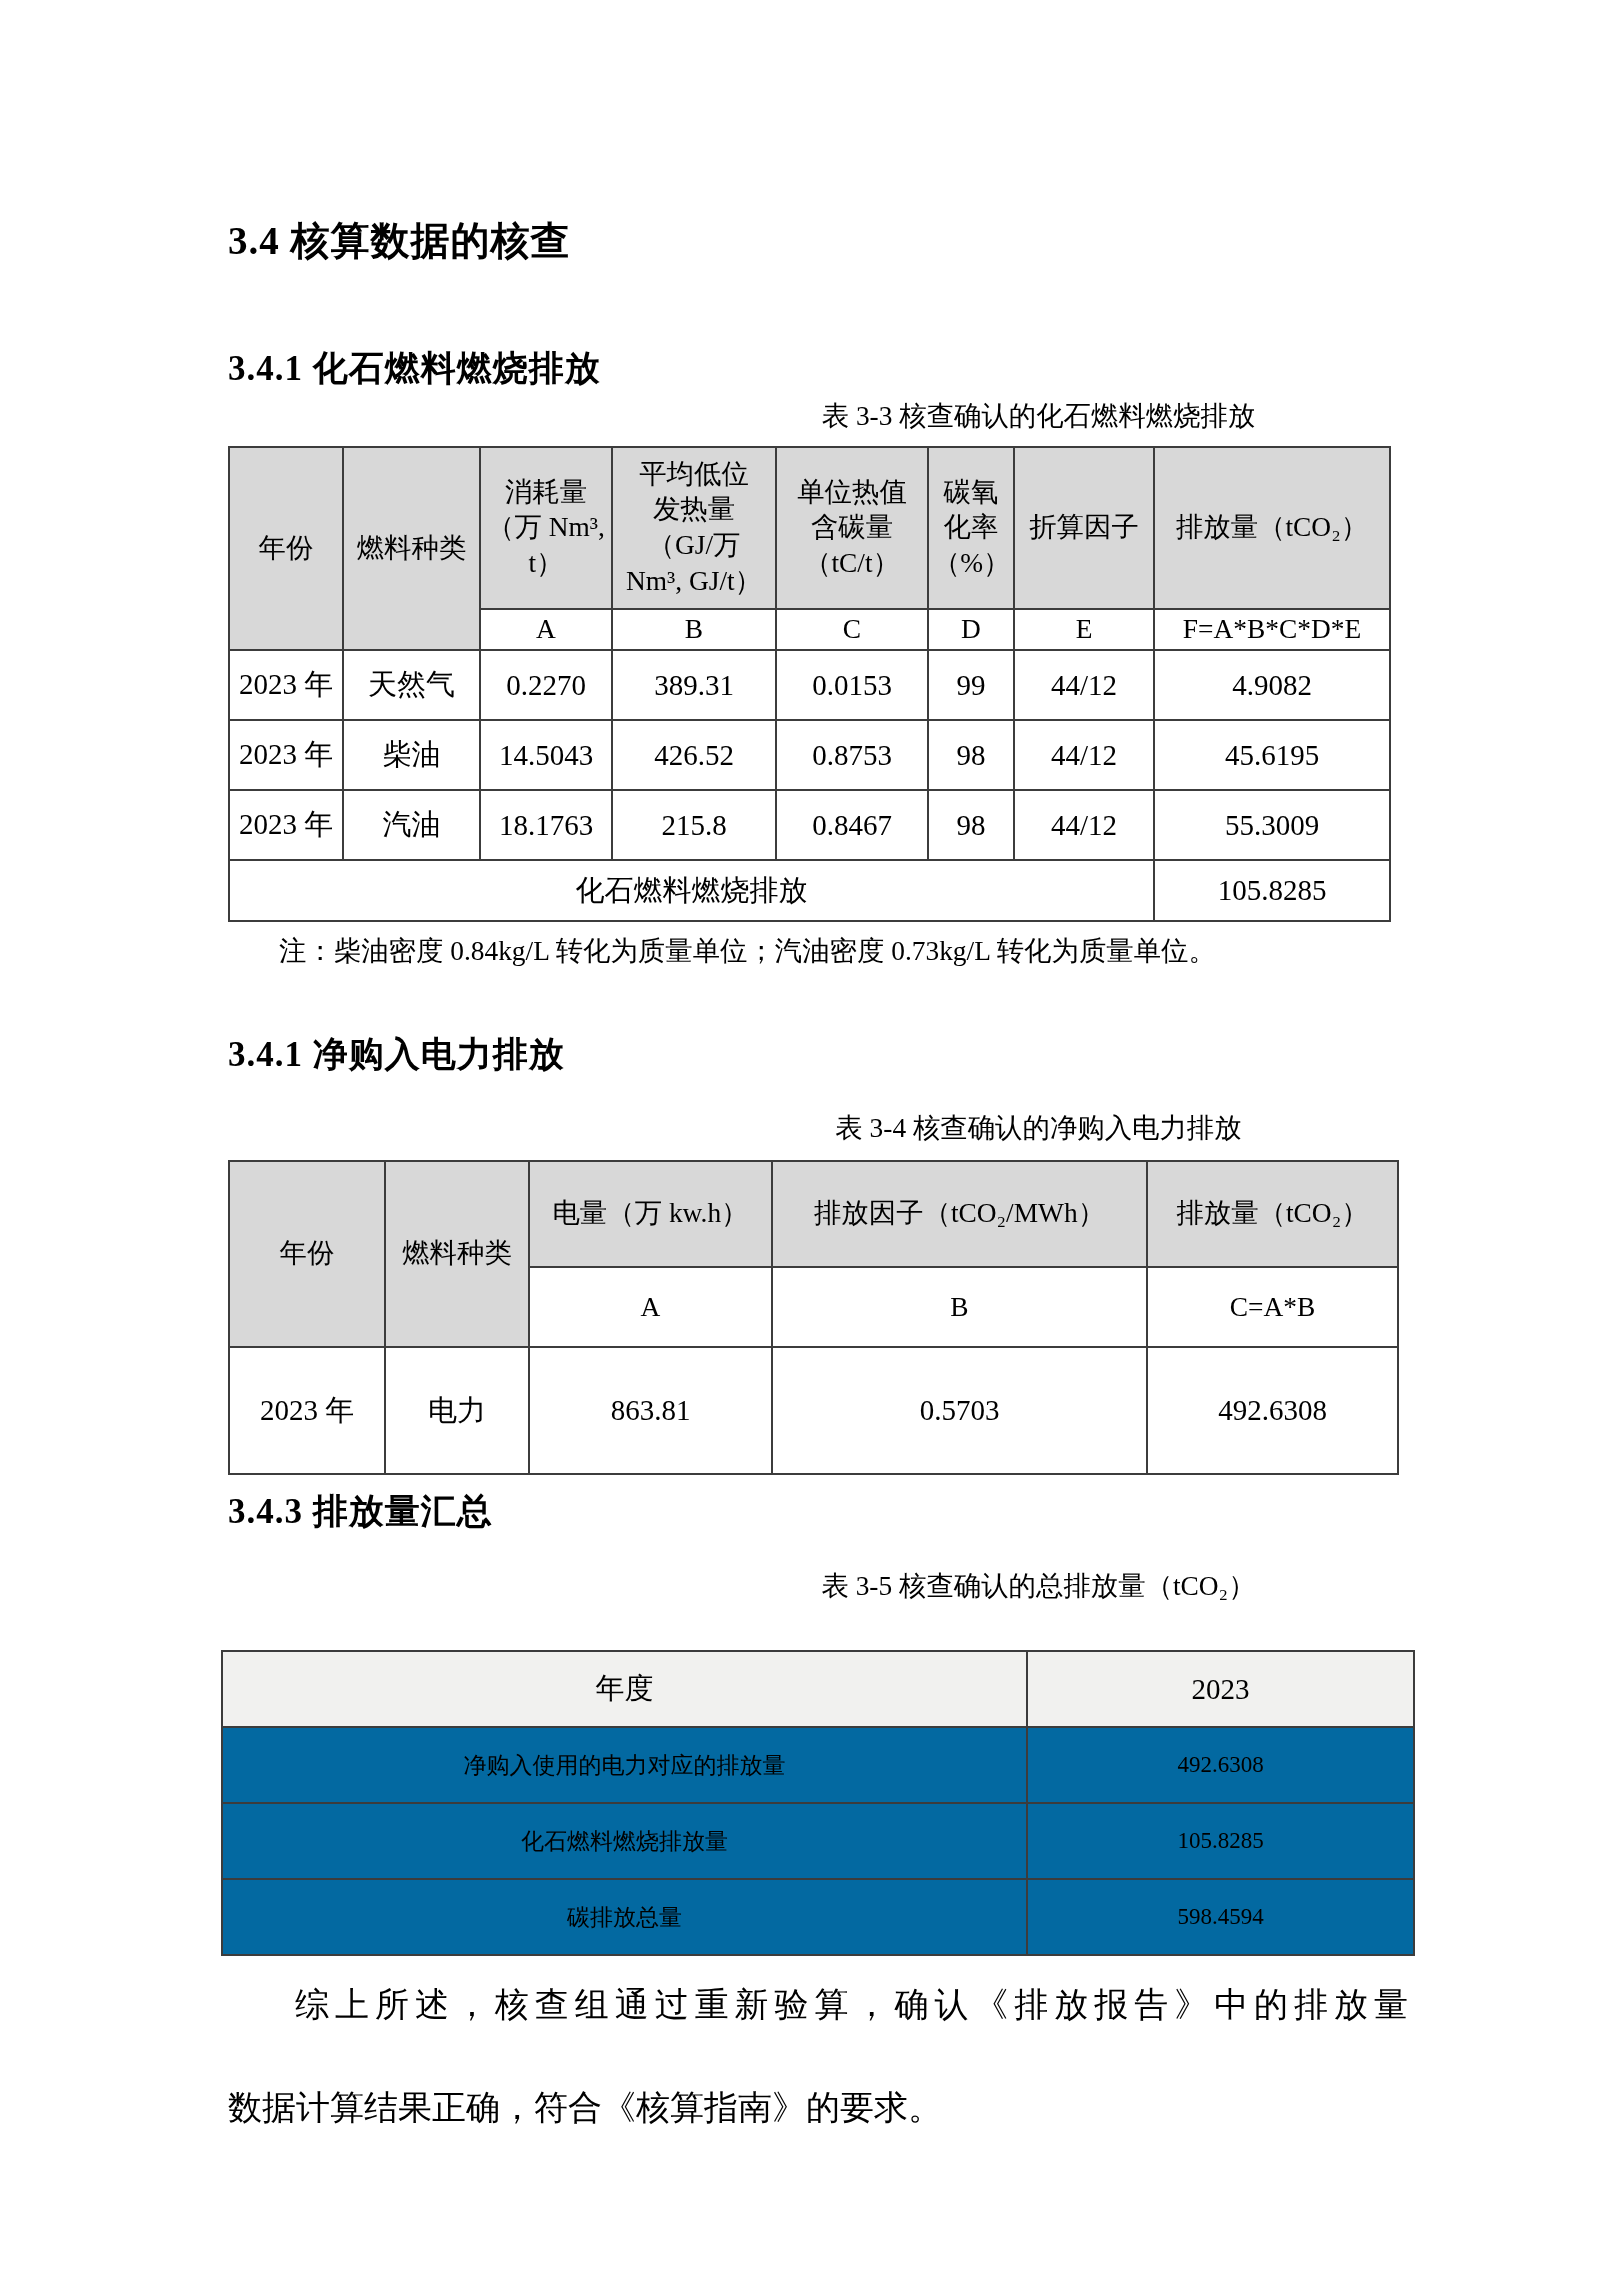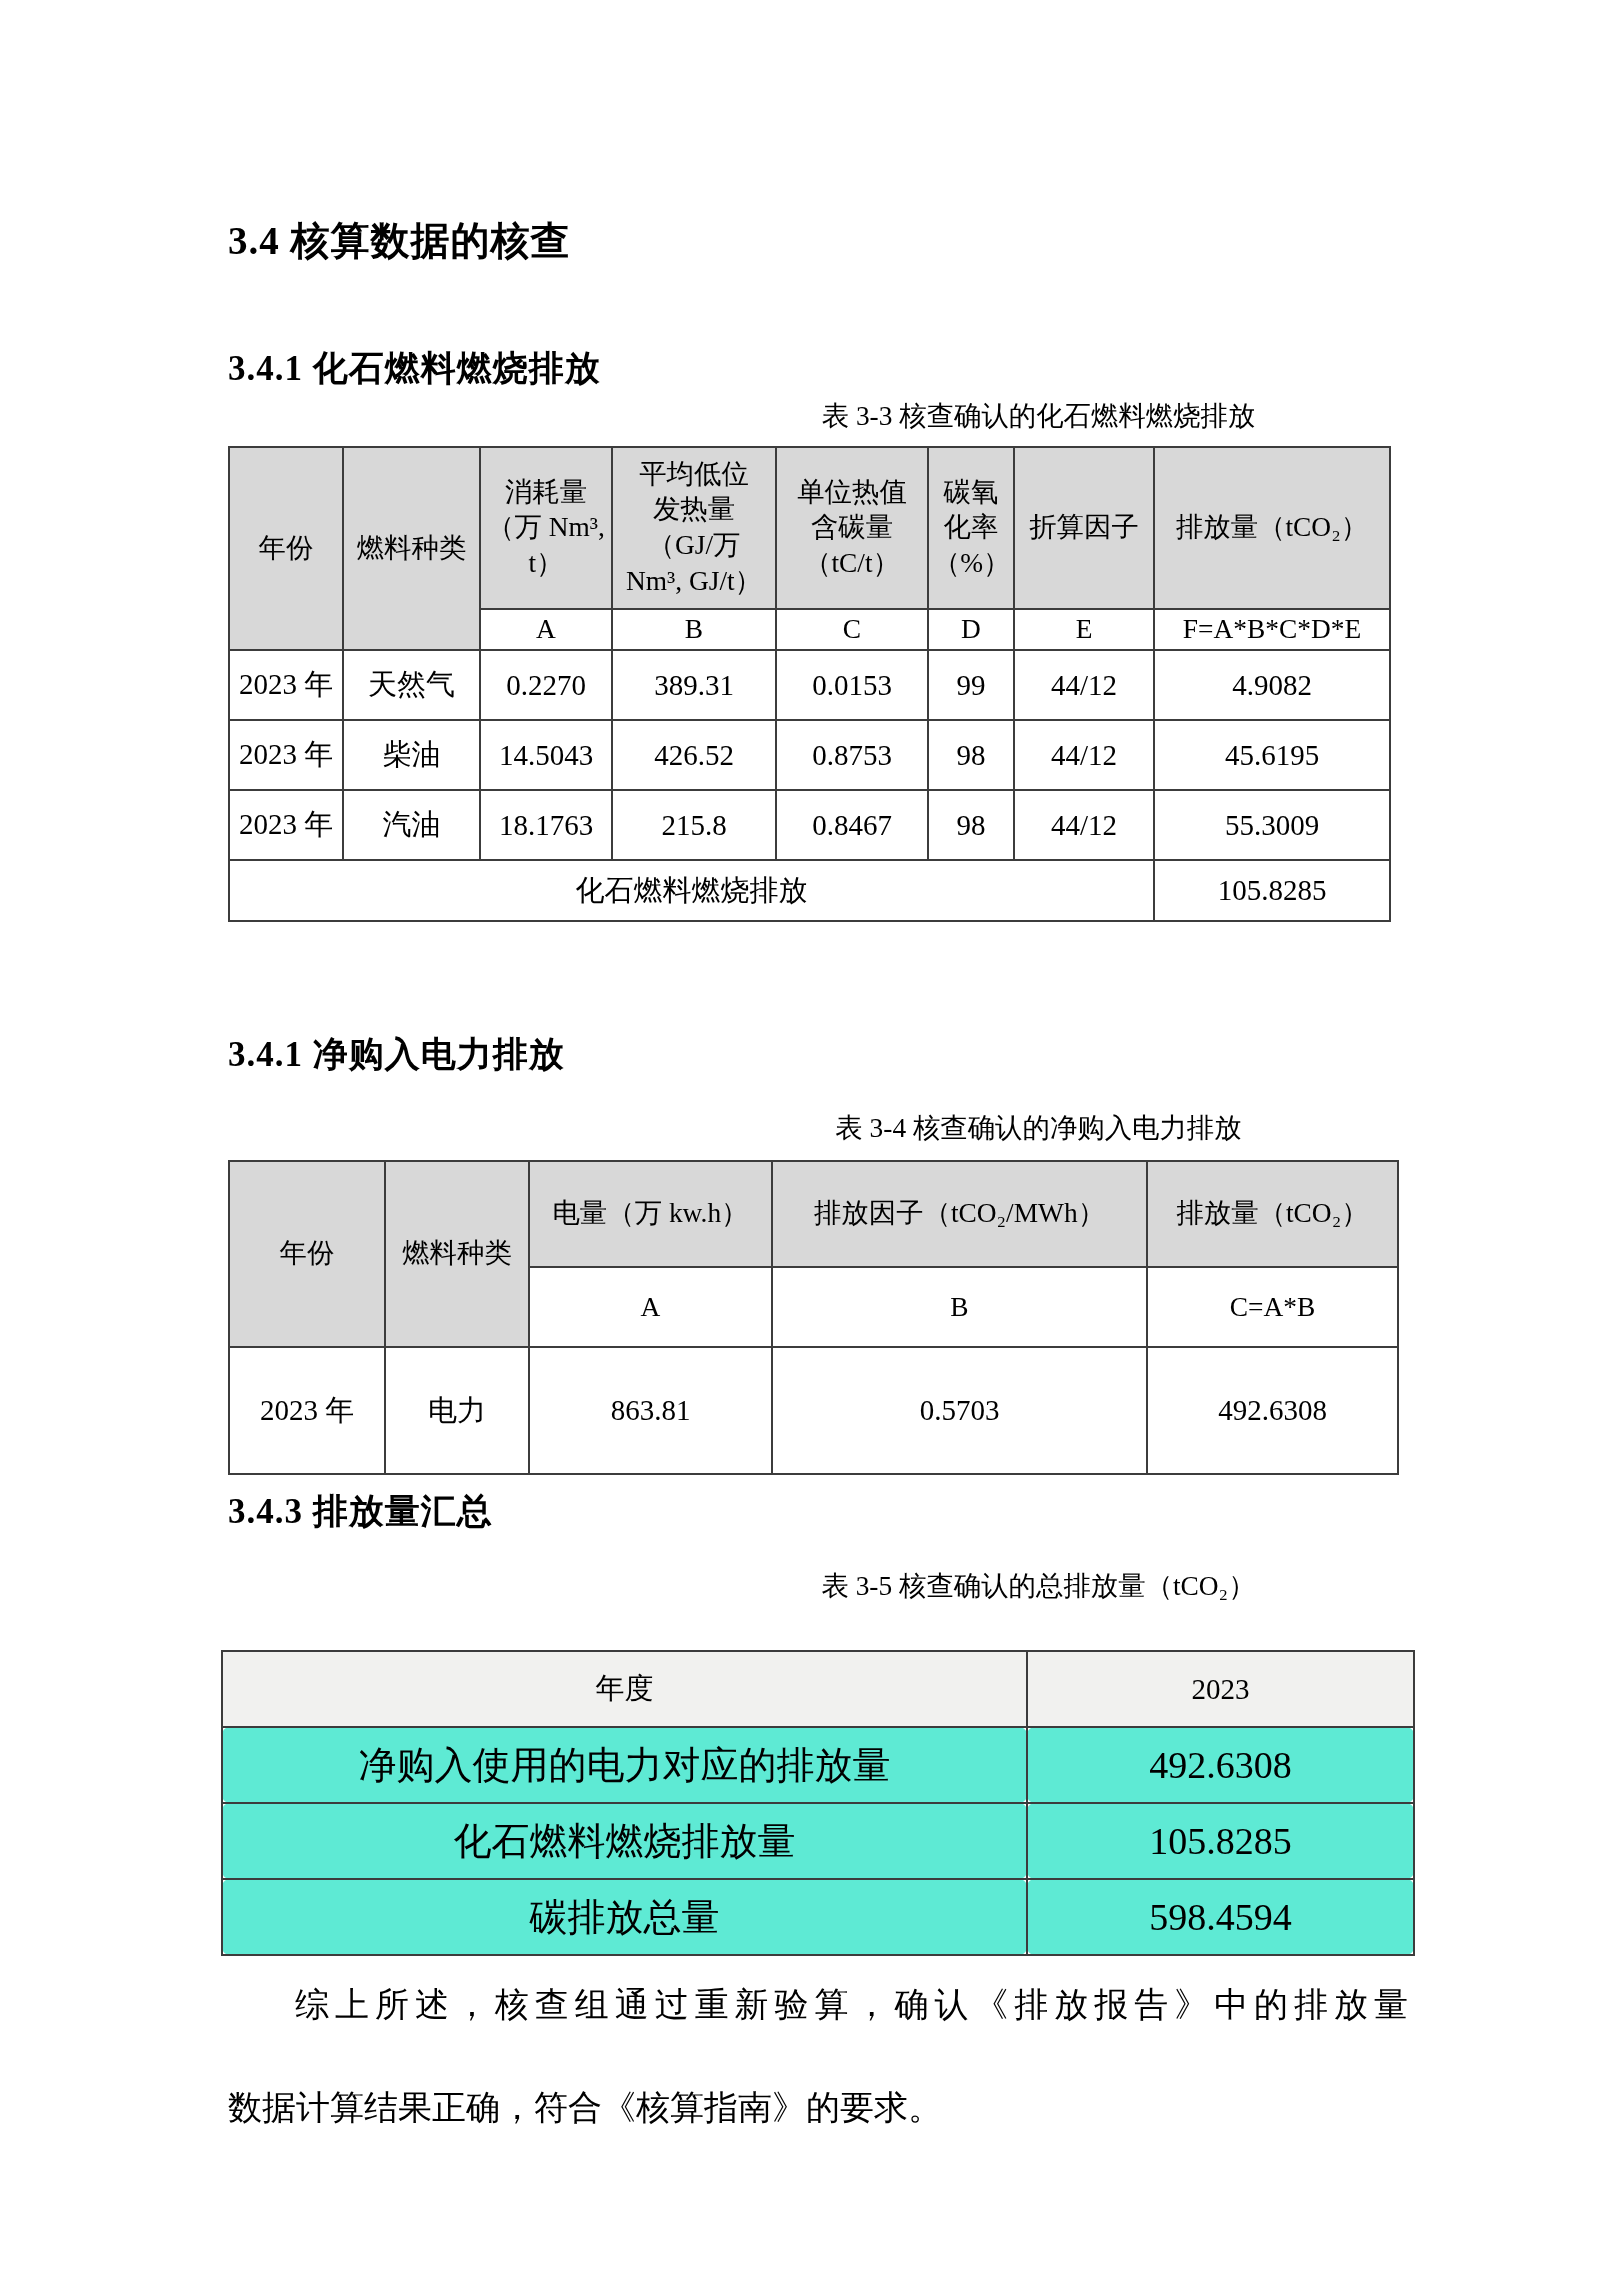--- a/index.html
+++ b/index.html
@@ -24,21 +24,21 @@
     vertical-align:middle;
     font-weight:normal;
     padding:2px 3.9px;
     overflow:hidden;
   }
   .hdr{background:#d8d8d8;font-size:27.4px;line-height:1.3;}
   .pre{white-space:pre-line;}
   .formula{font-size:27.4px;background:#ffffff;}
   .data{font-size:29px;background:#ffffff;border-radius:25px;}
   .t5hdr{background:#f1f1ef;font-size:29px;}
-  .t5cell{font-size:38px;background:#5eead4;border-radius:8px;}
+  .t5cell{font-size:23px;background:#0369a1;}
   .para{
     font-size:34px;
     width:1180px;
   }
   .para-line1{
     text-indent:67px;
     text-align:justify;
     text-align-last:justify;
   }
   .pageno{position:absolute;left:0;width:1621px;text-align:center;font-size:27.4px;}
@@ -123,20 +123,21 @@
       <td class="data">44/12</td>
       <td class="data">55.3009</td>
     </tr>
     <tr style="height:61px">
       <td class="data" colspan="7">化石燃料燃烧排放</td>
       <td class="data">105.8285</td>
     </tr>
   </tbody>
     </table>
 
+  <div class="content note" style="top:933px;position:absolute;">注：柴油密度 0.84kg/L 转化为质量单位；汽油密度 0.73kg/L 转化为质量单位。</div>
 
   <div class="content h2" style="top:1031px;position:absolute;">3.4.1 净购入电力排放</div>
 
   <div class="content caption" style="top:1110px;position:absolute;">表 3-4 核查确认的净购入电力排放</div>
 
   <table class="content" style="top:1160px;position:absolute;width:1169px;">
     <colgroup>
       <col style="width:156px">
         <col style="width:144px">
         <col style="width:243px">

